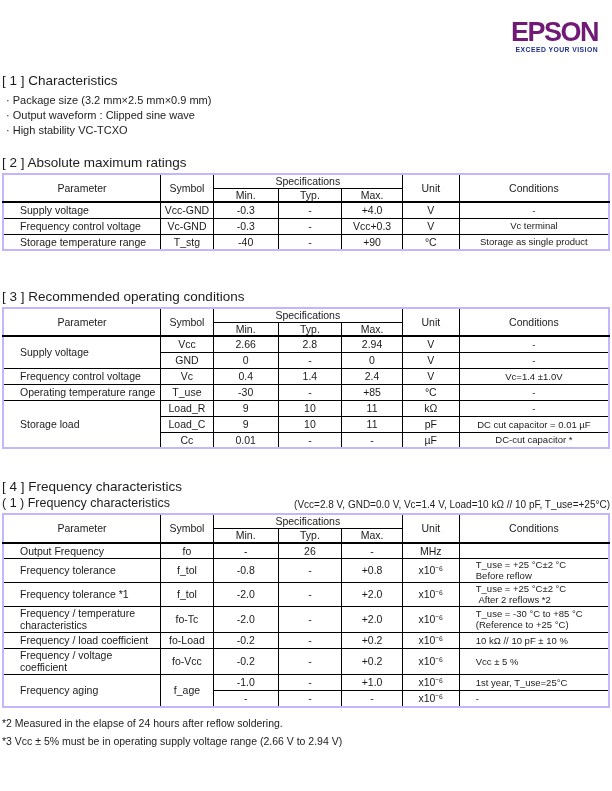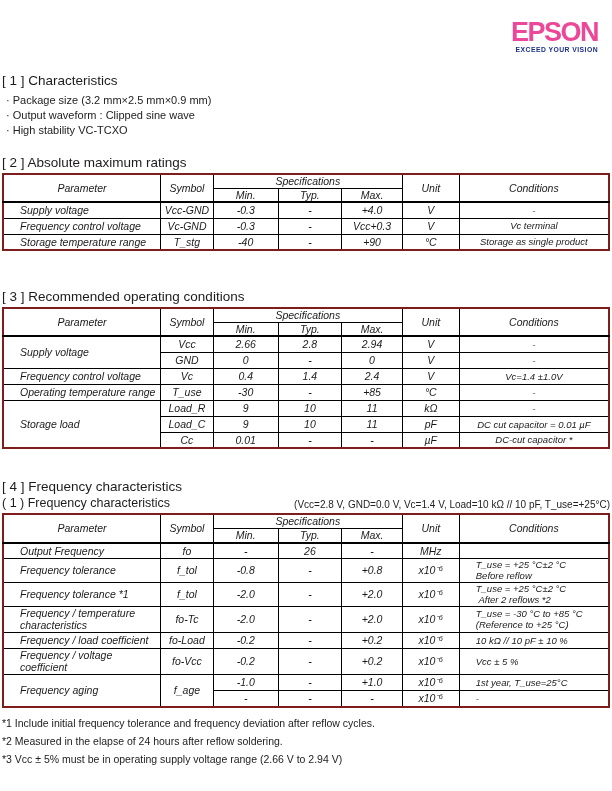--- a/index.html
+++ b/index.html
@@ -30,21 +30,21 @@
   .bullets li { font-size:11px; line-height:15px; color:#222; padding-left:4px; }
   .bullets li::before { content:"· "; }
 
   .sec2 { margin-top:17px; }
   .sec3 { margin-top:38px; }
   .sec4 { margin-top:30px; }
 
   
   table {
     border-collapse:collapse; width:608px; table-layout:fixed;
-    border:2px solid #7f1d1d; margin-top:3px;font-style:italic;
+    border:2px solid #c4b5fd; margin-top:3px;
   }
   th, td {
     border:1px solid #000; font-weight:400; text-align:center;
     vertical-align:middle; padding:0 3px; line-height:1.2;
     font-size:10.5px; color:#1a1a1a; overflow:hidden;
   }
   thead th { height:13px; }
   tbody td { height:16px; }
   tbody tr:first-child td { border-top:2px solid #000; }
   td.al { text-align:left; padding-left:16px; }
@@ -61,21 +61,21 @@
 
   .notes { list-style:none; margin-top:6px; }
   .notes li { font-size:10.5px; line-height:18px; color:#222; }
 </style>
 </head>
 <body>
 
 <div class="page">
 
   <div class="logo-wrap">
-    <div class="logo-word" style="color: #ec4899;">EPSON</div>
+    <div class="logo-word" style="color: #701a75;">EPSON</div>
     <div class="logo-tag" style="color: rgb(27, 47, 138);">EXCEED YOUR VISION</div>
   </div>
 
   <section class="sec1">
     <h2 class="h1">[ 1 ]  Characteristics</h2>
     <ul class="bullets">
         <li>Package size (3.2 mm×2.5 mm×0.9 mm)</li>
         <li>Output waveform : Clipped sine wave</li>
         <li>High stability VC-TCXO</li>
       </ul>
@@ -330,19 +330,18 @@
           <tr>
             <td>-</td>
             <td>-</td>
             <td>-</td>
             <td>x10⁻⁶</td>
             <td class="al sm">-</td>
           </tr>
         </tbody>
       </table>
     <ul class="notes">
-        <li>*1 Include initial frequency tolerance and frequency deviation after reflow cycles.</li>
         <li>*2 Measured in the elapse of 24 hours after reflow soldering.</li>
         <li>*3 Vcc ± 5% must be in operating supply voltage range (2.66  V to 2.94 V)</li>
       </ul>
   </section>
 
 </div>
 
 </body></html>

